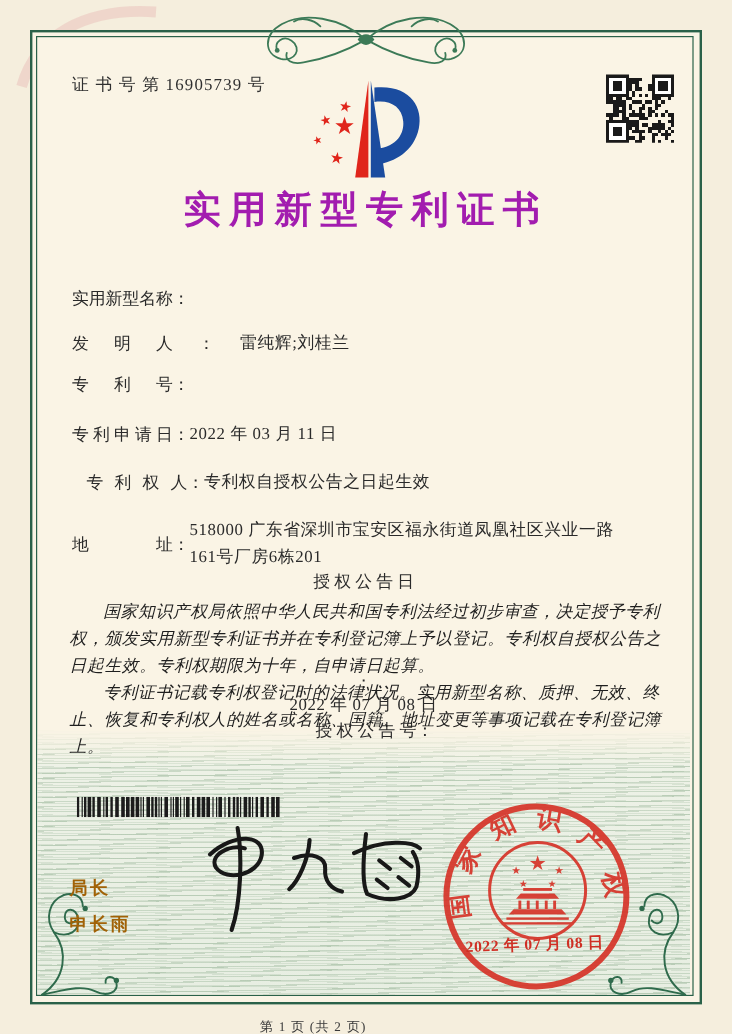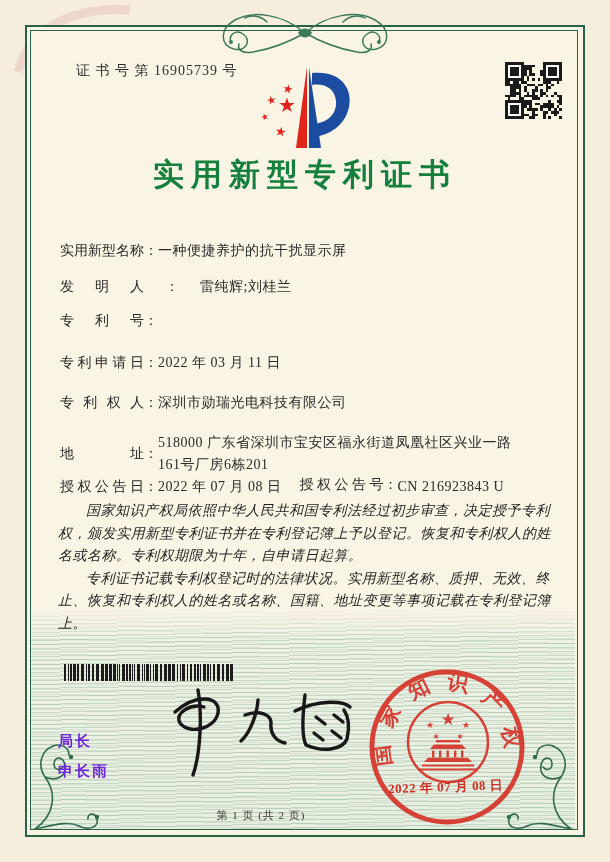--- a/index.html
+++ b/index.html
@@ -11,39 +11,39 @@
   
   .guilloche{position:absolute;left:31px;top:608px;width:544px;height:221px;
      background:
        repeating-linear-gradient(179deg, rgba(120,158,122,.30) 0 1px, rgba(0,0,0,0) 1px 4px),
        repeating-linear-gradient(181deg, rgba(120,158,122,.18) 0 1px, rgba(0,0,0,0) 1px 5px),
        linear-gradient(180deg,#eef2e7,#e7eee2);
      -webkit-mask-image:linear-gradient(180deg,transparent 0,#000 14%);
      mask-image:linear-gradient(180deg,transparent 0,#000 14%);}
   .wm{position:absolute;font-weight:bold;letter-spacing:10px;color:rgba(135,130,115,.20);
       font-family:"Liberation Sans",sans-serif;pointer-events:none;}
-  .cert-no{position:absolute;left:60px;top:62px;font-size:14px;letter-spacing:1px;color:#2f2f2f;margin-left:16px;}
+  .cert-no{position:absolute;left:60px;top:62px;font-size:14px;letter-spacing:1px;color:#2f2f2f;}
   .title{position:absolute;left:0;top:154px;width:610px;text-align:center;font-size:31px;font-weight:bold;
-         letter-spacing:7px;color:#15803d;}
+         letter-spacing:7px;color:#a21caf;}
   
   .fields{position:absolute;left:60px;top:238px;width:486px;font-size:14px;color:#2a2a2a;}
   .row{position:absolute;left:0;display:flex;align-items:center;width:486px;}
   .lab{display:inline-block;width:84px;text-align:justify;text-align-last:justify;flex:0 0 84px;}
   .colon{flex:0 0 auto;}
   .val{flex:1 1 auto;letter-spacing:.5px;line-height:22px;}
   .pair2{margin-left:18px;display:flex;}
   
   .body-text{position:absolute;left:58px;top:500px;width:496px;font-size:14px;line-height:22.5px;
              font-style:italic;color:#1f1f1f;}
   .body-text p{margin:0;text-indent:2em;letter-spacing:.5px;}
   .officer{position:absolute;left:58px;top:726px;font-family:"Liberation Sans","DejaVu Sans",sans-serif;
-           font-size:15px;font-weight:600;color:#6d28d9;letter-spacing:2px;line-height:30px;}
+           font-size:15px;font-weight:600;color:#a16207;letter-spacing:2px;line-height:30px;}
   .seal-date{position:absolute;left:388px;top:778px;width:130px;font-size:13px;font-weight:bold;
              color:#cf2f24;letter-spacing:.5px;transform:rotate(-2deg);}
-  .footer{position:absolute;left:0;top:808px;width:522px;text-align:center;font-size:11px;color:#3a3a3a;letter-spacing:1px;}
+  .footer{position:absolute;left:0;top:848px;width:522px;text-align:center;font-size:11px;color:#3a3a3a;letter-spacing:1px;}
   svg{display:block;}
   .abs{position:absolute;}
 </style>
 </head>
 <body>
 
 <div id="page">
 
   <div class="wm" style="left:392px;top:214px;font-size:44px;transform:rotate(52deg);transform-origin:left top;">CNIPA</div>
   <div class="wm" style="left:150px;top:512px;font-size:40px;transform:rotate(52deg);transform-origin:left top;color:rgba(135,130,115,.12);">CNIPA</div>
@@ -258,60 +258,58 @@
       <rect x="16" y="20" width="1" height="1" fill="#1a1a1a"></rect>
       <rect x="20" y="20" width="1" height="1" fill="#1a1a1a"></rect>
     </svg>
 
   <div class="title">实用新型专利证书</div>
 
   <div class="fields">
     <div class="row" style="top:2px;">
       <span class="lab">实用新型名称</span>
         <span class="colon">：</span>
-      <span class="val">一种便捷养护的抗干扰显示屏</span>
     </div>
     <div class="row" style="top:38px;gap:21px;">
       <span class="lab">发明人</span>
         <span class="colon">：</span>
       <span class="val">雷纯辉;刘桂兰</span>
     </div>
     <div class="row" style="top:74px;">
       <span class="lab">专利号</span>
         <span class="colon">：</span>
     </div>
     <div class="row" style="top:114px;">
       <span class="lab">专利申请日</span>
         <span class="colon">：</span>
       <span class="val">2022 年 03 月 11 日</span>
     </div>
-    <div class="row" style="top:154px;">
+    <div class="row" style="top:154px;margin-left:12px;">
       <span class="lab">专利权人</span>
         <span class="colon">：</span>
-      <span class="val">深圳市勋瑞光电科技有限公司</span>
+      <span class="val">专利权自授权公告之日起生效</span>
     </div>
     <div class="row" style="top:194px;">
       <span class="lab">地址</span>
         <span class="colon">：</span>
       <span class="val" style="max-width:372px;">518000 广东省深圳市宝安区福永街道凤凰社区兴业一路161号厂房6栋201</span>
     </div>
-    <div class="row" style="top:238px;">
+    <div class="row" style="top:238px;flex-direction:column;">
       <span class="lab">授权公告日</span>
         <span class="colon">：</span>
       <span class="val" style="flex:0 0 auto;">2022 年 07 月 08 日</span>
       <span class="pair2">
         <span class="lab">授权公告号</span>
           <span class="colon">：</span>
-        <span class="val">CN 216923843 U</span>
       </span>
     </div>
   </div>
 
   <div class="body-text">
-    <p>国家知识产权局依照中华人民共和国专利法经过初步审查，决定授予专利权，颁发实用新型专利证书并在专利登记簿上予以登记。恢复和专利权人的姓名或名称。专利权期限为十年，自申请日起算。</p>
+    <p>国家知识产权局依照中华人民共和国专利法经过初步审查，决定授予专利权，颁发实用新型专利证书并在专利登记簿上予以登记。专利权自授权公告之日起生效。专利权期限为十年，自申请日起算。</p>
     <p>专利证书记载专利权登记时的法律状况。实用新型名称、质押、无效、终止、恢复和专利权人的姓名或名称、国籍、地址变更等事项记载在专利登记簿上。</p>
   </div>
 
   <svg class="abs" id="barcode-svg" style="left:64px;top:664px;" width="170" height="17" viewBox="0 0 170 17">
       <rect x="0" y="0" width="2" height="17" fill="#1c1c1c"></rect>
       <rect x="4" y="0" width="1" height="17" fill="#1c1c1c"></rect>
       <rect x="6" y="0" width="2" height="17" fill="#1c1c1c"></rect>
       <rect x="9" y="0" width="3" height="17" fill="#1c1c1c"></rect>
       <rect x="13" y="0" width="2" height="17" fill="#1c1c1c"></rect>
       <rect x="17" y="0" width="3" height="17" fill="#1c1c1c"></rect>

